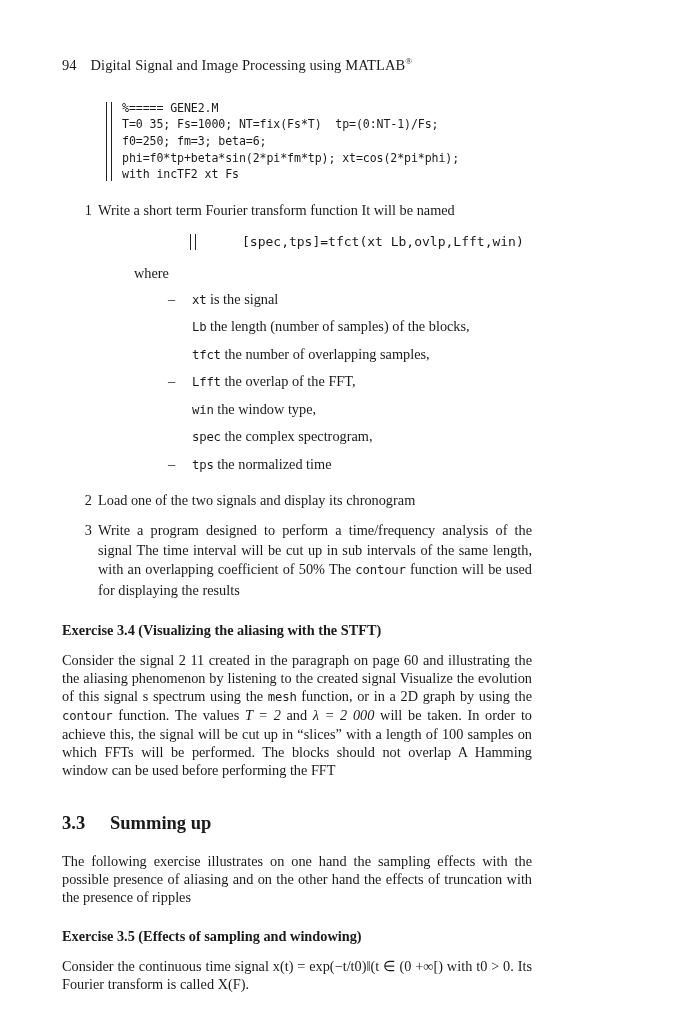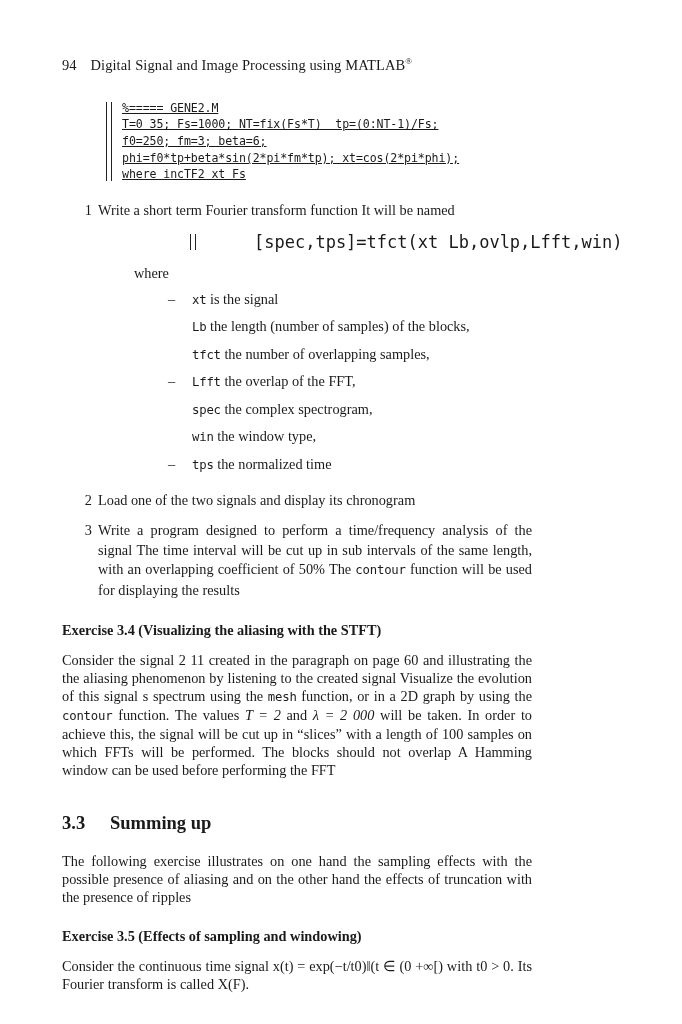--- a/index.html
+++ b/index.html
@@ -40,42 +40,41 @@
 
   
   .codeblock {
     position: relative;
     margin: 0 0 16px 44px;
     padding-left: 16px;
     font-family: "DejaVu Sans Mono", monospace;
     font-size: 11.6px;
     line-height: 16.6px;
     letter-spacing: -0.1px;
-    text-decoration: underline;
   }
   .codeblock::before {
     content: "";
     position: absolute;
     left: 0;
     top: 2px;
     bottom: 2px;
     width: 4px;
     border-left: 1.2px solid #222;
     border-right: 1.2px solid #222;
   }
   .codeblock .line {
     white-space: pre;
   }
 
   .inline-code-box {
     position: relative;
     margin: 14px 0 14px 92px;
-    padding-left: 28px;
+    padding-left: 16px;
     font-family: "DejaVu Sans Mono", monospace;
-    font-size: 17px;
+    font-size: 13px;
     line-height: 16px;
   }
   .inline-code-box::before {
     content: "";
     position: absolute;
     left: 0;
     top: 0px;
     bottom: 0px;
     width: 4px;
     border-left: 1.2px solid #222;
@@ -171,21 +170,21 @@
     <span class="pagenum">94</span>
     <span>Digital Signal and Image Processing using</span>
     <span class="smallcaps">MATLAB</span><span class="sup">®</span>
   </div>
 
   <div class="codeblock">
     <div class="line">%===== GENE2.M</div>
     <div class="line">T=0 35; Fs=1000; NT=fix(Fs*T)  tp=(0:NT-1)/Fs;</div>
     <div class="line">f0=250; fm=3; beta=6;</div>
     <div class="line">phi=f0*tp+beta*sin(2*pi*fm*tp); xt=cos(2*pi*phi);</div>
-    <div class="line">where incTF2 xt Fs</div>
+    <div class="line">with incTF2 xt Fs</div>
   </div>
 
   <ol class="exlist">
     <li>
       <span class="num">1</span>
       <span>Write a short term Fourier transform function  It will be named</span>
 
       <div class="inline-code-box">
         <span class="codetext">[spec,tps]=tfct(xt Lb,ovlp,Lfft,win)</span>
       </div>
@@ -204,25 +203,25 @@
         <li>
           <span class="dash"></span>
           <code>tfct</code><span> the number of overlapping samples,</span>
         </li>
         <li>
           <span class="dash">–</span>
           <code>Lfft</code><span> the overlap of the FFT,</span>
         </li>
         <li>
           <span class="dash"></span>
+          <code>win</code><span> the window type,</span>
+        </li>
+        <li>
+          <span class="dash"></span>
           <code>spec</code><span> the complex spectrogram,</span>
-        </li>
-        <li>
-          <span class="dash"></span>
-          <code>win</code><span> the window type,</span>
         </li>
         <li>
           <span class="dash">–</span>
           <code>tps</code><span> the normalized time</span>
         </li>
       </ul>
     </li>
 
     <li class="spaced">
       <span class="num">2</span>

